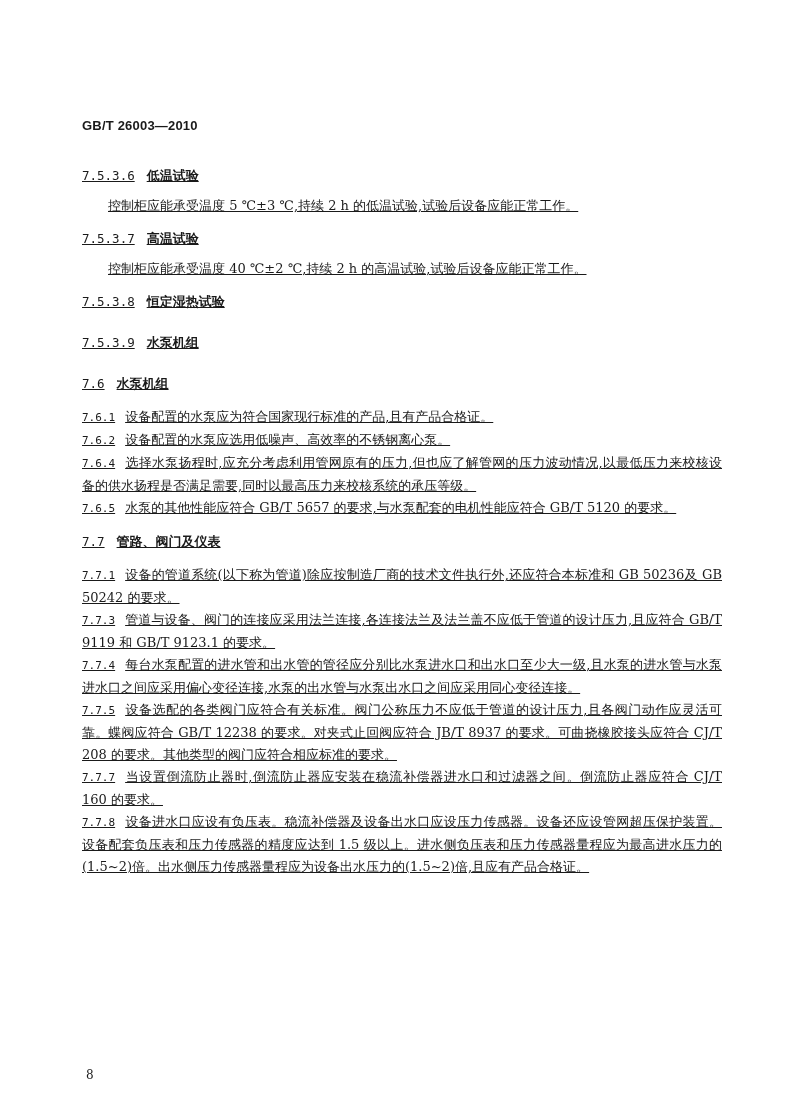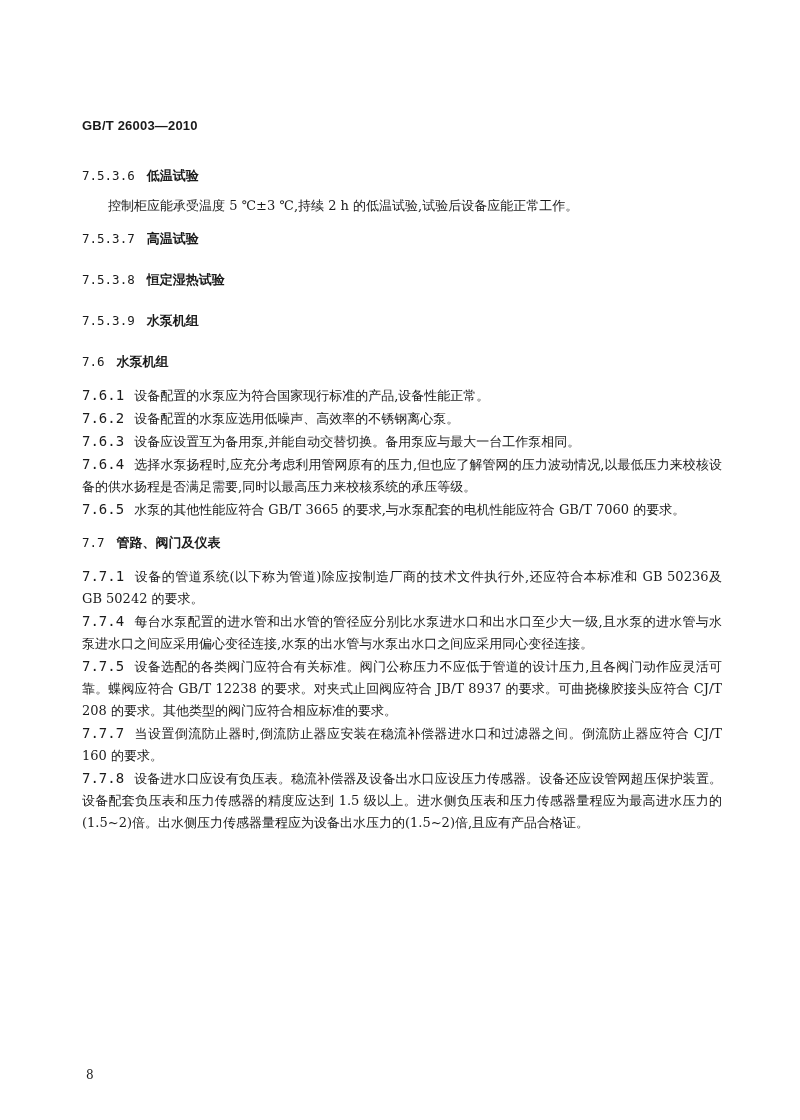--- a/index.html
+++ b/index.html
@@ -6,72 +6,73 @@
   body {
     width: 800px; height: 1120px; background: #ffffff; position: relative; overflow: hidden;
     font-family: "DejaVu Serif", "Liberation Serif", serif; color: #1a1a1a;
   }
   .page { position: absolute; left: 0; top: 0; width: 672px; height: 1120px; margin-top: 28px; }
   .header {
     position: absolute; left: 82px; top: 90px;
     font-family: "Liberation Sans", "DejaVu Sans", sans-serif; font-weight: bold; font-size: 13px;
     letter-spacing: 0.2px;
   }
-  .content { position: absolute; left: 82px; top: 138px; width: 640px; }
+  .content { position: absolute; left: 82px; top: 138px; width: 640px; text-decoration: underline; }
   .h {
     font-family: "DejaVu Sans", "Liberation Sans", sans-serif; font-weight: bold; font-size: 13px;
     line-height: 20px; margin: 0; white-space: nowrap;
   }
   .h .num { font-weight: normal; font-family: "DejaVu Sans Mono", "Liberation Mono", monospace; font-size: 12.5px; margin-right: 12px; }
   .p {
     font-size: 13px; line-height: 22px; margin: 0; text-align: justify;
   }
   .p.indent { text-indent: 26px; }
-  .p .num { font-family: "DejaVu Sans Mono", "Liberation Mono", monospace; font-size: 14px; margin-right: 10px; }
+  .p .num { font-family: "DejaVu Sans Mono", "Liberation Mono", monospace; font-size: 11px; margin-right: 10px; }
   .gap-s { height: 9px; }
   .gap-m { height: 12px; }
   .pageno { position: absolute; left: 86px; top: 1040px; font-size: 12px; }
 </style>
 </head>
 <body>
 
 <div class="page">
   <div class="header">GB/T 26003—2010</div>
 
   <div class="content">
 
     <div class="h"><span class="num">7.5.3.6</span><span>低温试验</span></div>
     <div class="gap-s"></div>
     <p class="p indent">控制柜应能承受温度 5 ℃±3 ℃,持续 2 h 的低温试验,试验后设备应能正常工作。</p>
     <div class="gap-m"></div>
 
     <div class="h"><span class="num">7.5.3.7</span><span>高温试验</span></div>
     <div class="gap-s"></div>
+    <p class="p indent">控制柜应能承受温度 40 ℃±2 ℃,持续 2 h 的高温试验,试验后设备应能正常工作。</p>
     <div class="gap-m"></div>
 
     <div class="h"><span class="num">7.5.3.8</span><span>恒定湿热试验</span></div>
     <div class="gap-s"></div>
     <div class="gap-m"></div>
 
     <div class="h"><span class="num">7.5.3.9</span><span>水泵机组</span></div>
     <div class="gap-s"></div>
     <div class="gap-m"></div>
 
     <div class="h"><span class="num">7.6</span><span>水泵机组</span></div>
     <div class="gap-m"></div>
-    <p class="p"><span class="num">7.6.1</span><span>设备配置的水泵应为符合国家现行标准的产品,设备性能正常。</span></p>
+    <p class="p"><span class="num">7.6.1</span><span>设备配置的水泵应为符合国家现行标准的产品,且有产品合格证。</span></p>
     <p class="p"><span class="num">7.6.2</span><span>设备配置的水泵应选用低噪声、高效率的不锈钢离心泵。</span></p>
-    <p class="p"><span class="num">7.6.3</span><span>设备应设置互为备用泵,并能自动交替切换。备用泵应与最大一台工作泵相同。</span></p>
     <p class="p"><span class="num">7.6.4</span><span>选择水泵扬程时,应充分考虑利用管网原有的压力,但也应了解管网的压力波动情况,以最低压力来校核设备的供水扬程是否满足需要,同时以最高压力来校核系统的承压等级。</span></p>
-    <p class="p"><span class="num">7.6.5</span><span>水泵的其他性能应符合 GB/T 3665 的要求,与水泵配套的电机性能应符合 GB/T 7060 的要求。</span></p>
+    <p class="p"><span class="num">7.6.5</span><span>水泵的其他性能应符合 GB/T 5657 的要求,与水泵配套的电机性能应符合 GB/T 5120 的要求。</span></p>
     <div class="gap-m"></div>
 
     <div class="h"><span class="num">7.7</span><span>管路、阀门及仪表</span></div>
     <div class="gap-m"></div>
     <p class="p"><span class="num">7.7.1</span><span>设备的管道系统(以下称为管道)除应按制造厂商的技术文件执行外,还应符合本标准和 GB 50236及 GB 50242 的要求。</span></p>
+    <p class="p"><span class="num">7.7.3</span><span>管道与设备、阀门的连接应采用法兰连接,各连接法兰及法兰盖不应低于管道的设计压力,且应符合 GB/T 9119 和 GB/T 9123.1 的要求。</span></p>
     <p class="p"><span class="num">7.7.4</span><span>每台水泵配置的进水管和出水管的管径应分别比水泵进水口和出水口至少大一级,且水泵的进水管与水泵进水口之间应采用偏心变径连接,水泵的出水管与水泵出水口之间应采用同心变径连接。</span></p>
     <p class="p"><span class="num">7.7.5</span><span>设备选配的各类阀门应符合有关标准。阀门公称压力不应低于管道的设计压力,且各阀门动作应灵活可靠。蝶阀应符合 GB/T 12238 的要求。对夹式止回阀应符合 JB/T 8937 的要求。可曲挠橡胶接头应符合 CJ/T 208 的要求。其他类型的阀门应符合相应标准的要求。</span></p>
     <p class="p"><span class="num">7.7.7</span><span>当设置倒流防止器时,倒流防止器应安装在稳流补偿器进水口和过滤器之间。倒流防止器应符合 CJ/T 160 的要求。</span></p>
     <p class="p"><span class="num">7.7.8</span><span>设备进水口应设有负压表。稳流补偿器及设备出水口应设压力传感器。设备还应设管网超压保护装置。设备配套负压表和压力传感器的精度应达到 1.5 级以上。进水侧负压表和压力传感器量程应为最高进水压力的(1.5~2)倍。出水侧压力传感器量程应为设备出水压力的(1.5~2)倍,且应有产品合格证。</span></p>
   </div>
 
   <div class="pageno">8</div>
 </div>
 
 </body></html>

